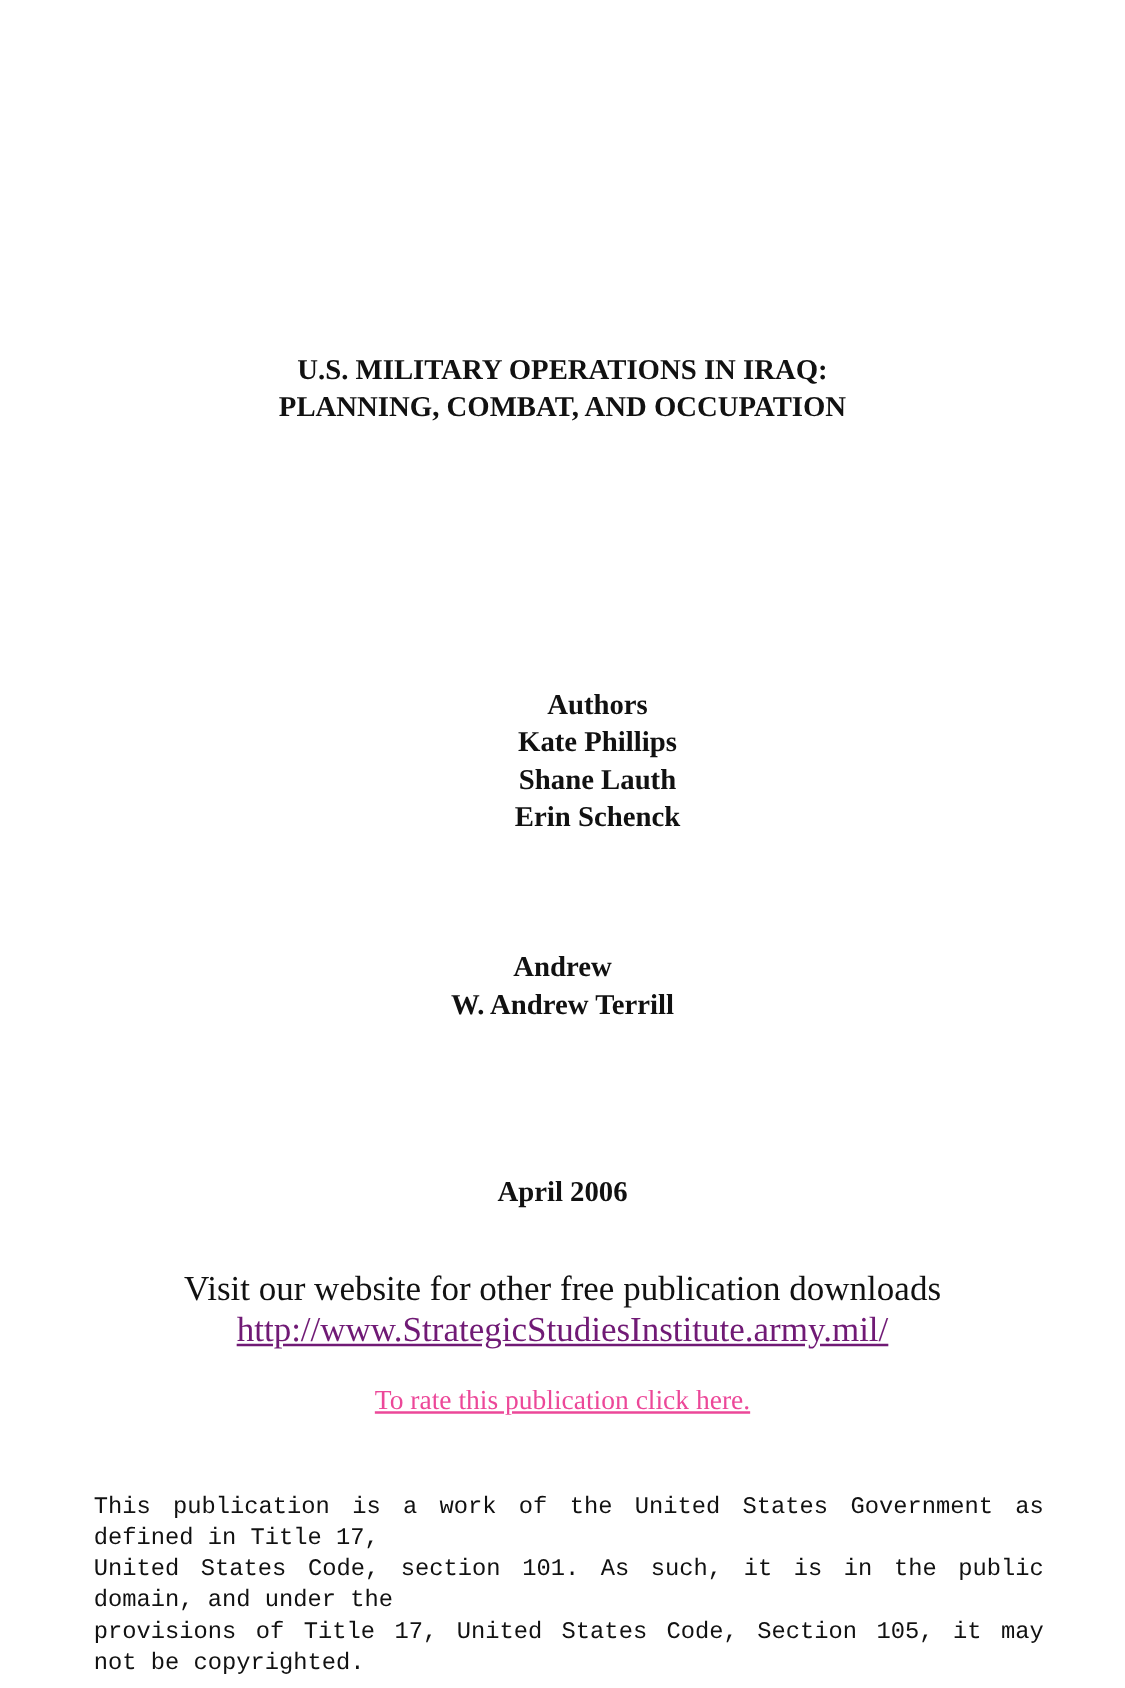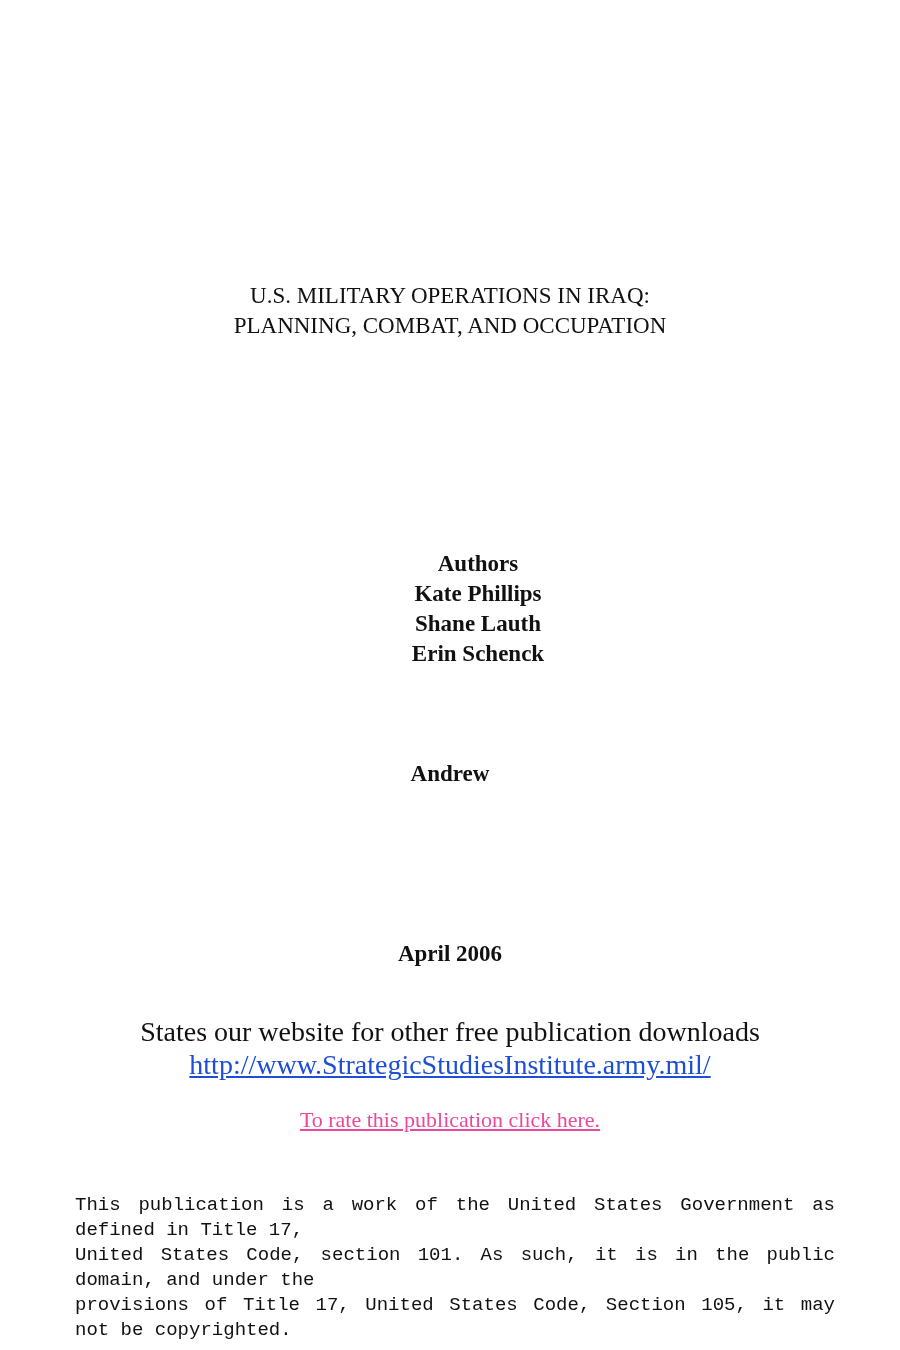--- a/index.html
+++ b/index.html
@@ -1,25 +1,25 @@
 <!DOCTYPE html>
 <html><head>
 <meta charset="utf-8">
 <style>
   html, body { margin:0; padding:0; background:#ffffff; }
   body { width:900px; height:1350px; position:relative; overflow:hidden;
          font-family:"Liberation Serif","DejaVu Serif",serif; color:#111; }
   .center { position:absolute; left:0; width:900px; text-align:center; }
-  .title { top:281px; font-weight:normal; font-size:23px; line-height:30px; }
+  .title { top:281px; font-weight:bold; font-size:23px; line-height:30px; }
   .block { font-weight:bold; font-size:23px; line-height:30px; }
   .authors { top:549px;padding-left:28px; }
   .editor { top:759px; }
   .date { top:939px; }
   .visit { top:1015px; font-size:28px; line-height:33px; }
-  .visit a { color:#1d4ed8; }
+  .visit a { color:#701a75; }
   .rate { top:1106px; font-size:22px; line-height:28px; }
   .rate a { color:#ec4899; text-decoration:underline; }
   .notice { position:absolute; left:75px; width:760px; top:1193px;
             font-size:19px; line-height:25px; text-align:justify;font-family:Liberation Mono, monospace; }
   .line { display:block; }
 </style>
 </head>
 <body>
 
 <div class="center title">
@@ -29,26 +29,27 @@
 
 <div class="center block authors">
   <span class="line">Authors</span>
   <span class="line">Kate Phillips</span>
   <span class="line">Shane Lauth</span>
   <span class="line">Erin Schenck</span>
 </div>
 
 <div class="center block editor">
   <span class="line">Andrew</span>
+  <span class="line">W. Andrew Terrill</span>
 </div>
 
 <div class="center block date">April 2006</div>
 
 <div class="center visit">
-  <span class="line">States our website for other free publication downloads</span>
+  <span class="line">Visit our website for other free publication downloads</span>
   <a class="line" href="#">http://www.StrategicStudiesInstitute.army.mil/</a>
 </div>
 
 <div class="center rate">
   <a href="#">To rate this publication click here.</a>
 </div>
 
 <div class="notice">
   <span class="line">This publication is a work of the United States Government as defined in Title 17,</span>
   <span class="line">United States Code, section 101. As such, it is in the public domain, and under the</span>

